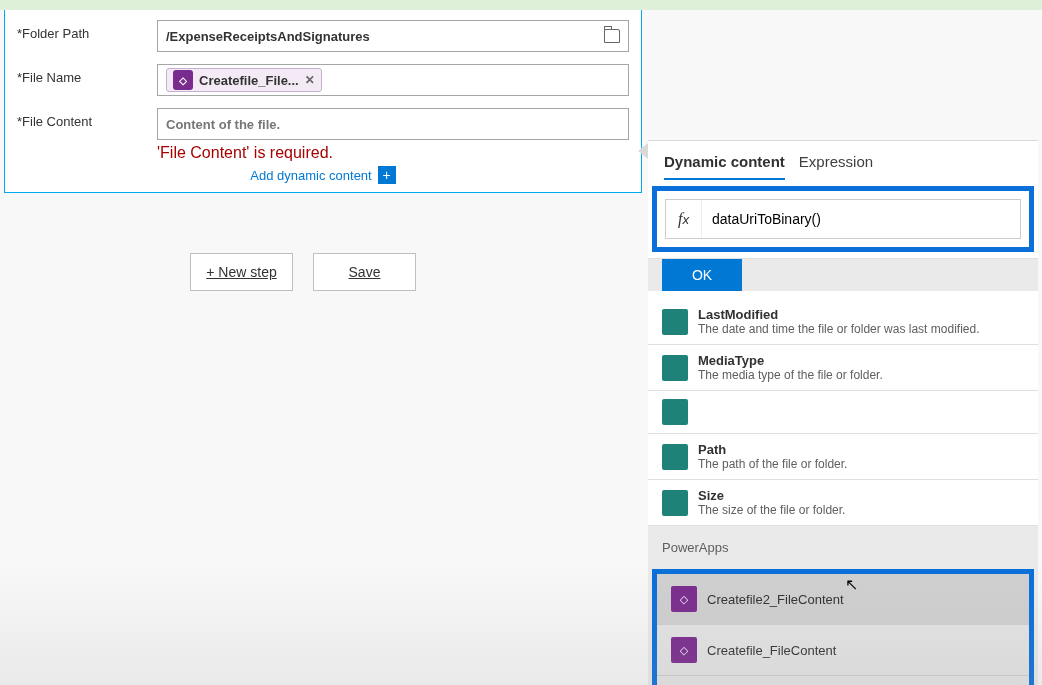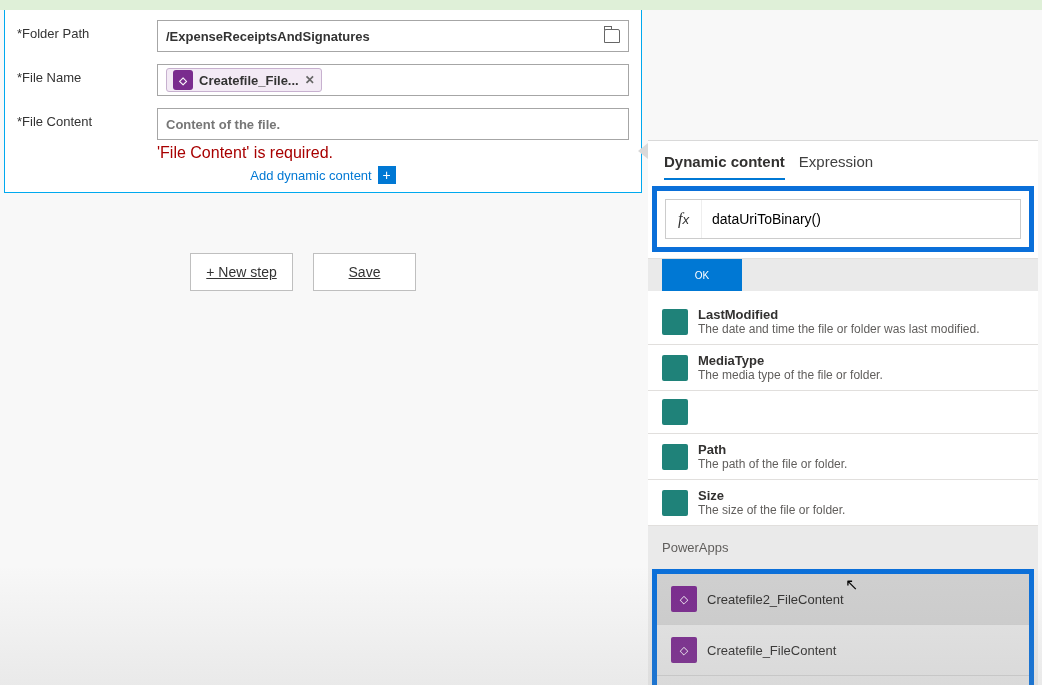--- a/index.html
+++ b/index.html
@@ -149,21 +149,21 @@
   font-size: 14px;
 }
 
 .top-bord { border-top: 1px solid #e1dfdd; background: #eaeaea; }
 .ok-btn {
   background: #0078d4;
   color: #fff;
   border: none;
   height: 32px;
   width: 80px;
-  font-size: 10px;
+  font-size: 14px;
   margin: 0 0 0 14px;
   cursor: pointer;
 }
 
 .dyn-list { background: #fff; }
 .dyn-item {
   display: flex;
   gap: 10px;
   padding: 8px 14px;
   border-bottom: 1px solid #e1dfdd;

